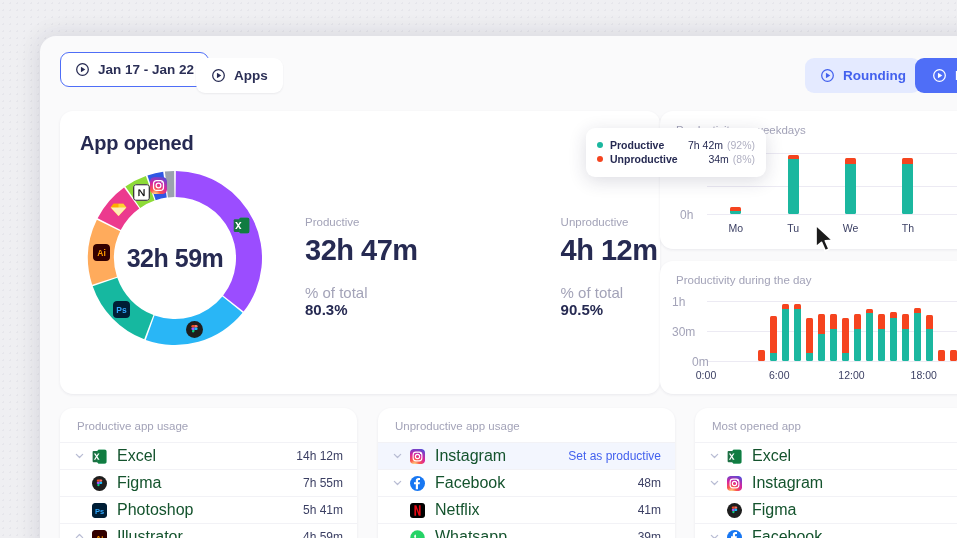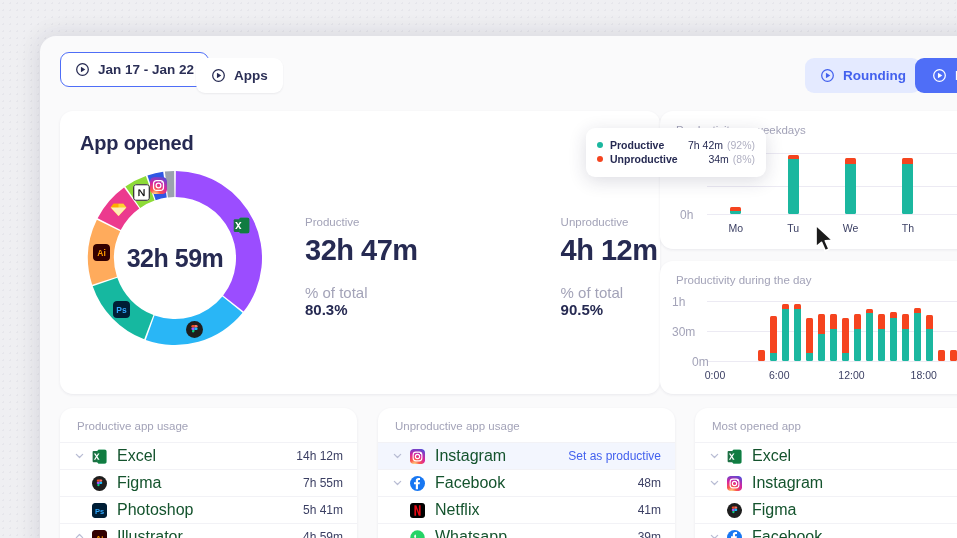--- a/index.html
+++ b/index.html
@@ -372,21 +372,21 @@
           <div class="prod" style="height:32px"></div>
         </div>
         <div class="bar" style="left: 278.312px; top: 61px; width: 7px; height: 11px;">
           <div class="unprod" style="height:11px"></div>
           <div class="prod" style="height:0px"></div>
         </div>
         <div class="bar" style="left: 290.354px; top: 61px; width: 7px; height: 11px;">
           <div class="unprod" style="height:11px"></div>
           <div class="prod" style="height:0px"></div>
         </div>
-        <div class="xtick" style="left: 35px; top: 80px; width: 40px;">0:00</div>
+        <div class="xtick" style="left: 26px; top: 80px; width: 40px;">0:00</div>
         <div class="xtick" style="left: 99.25px; top: 80px; width: 40px;">6:00</div>
         <div class="xtick" style="left: 171.5px; top: 80px; width: 40px;">12:00</div>
         <div class="xtick" style="left: 243.75px; top: 80px; width: 40px;">18:00</div>
       </div>
   </div>
 
   <div class="tooltip">
     <div class="tt-row">
       <span class="tt-dot" id="ttd1" style="background: rgb(27, 183, 159);"></span>
       <span class="tt-name">Productive</span>

